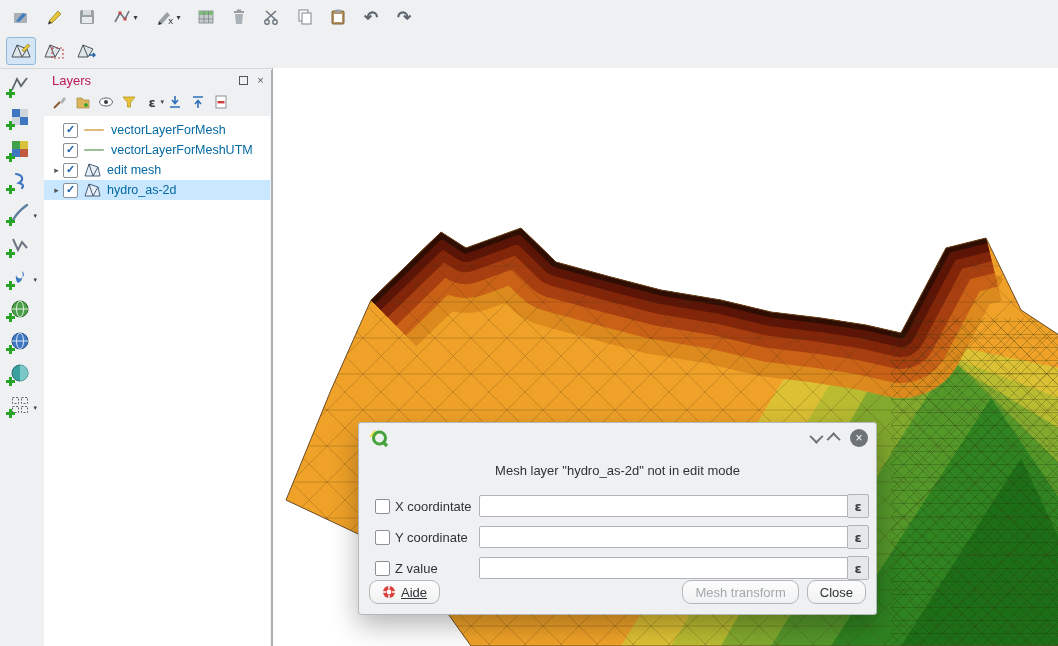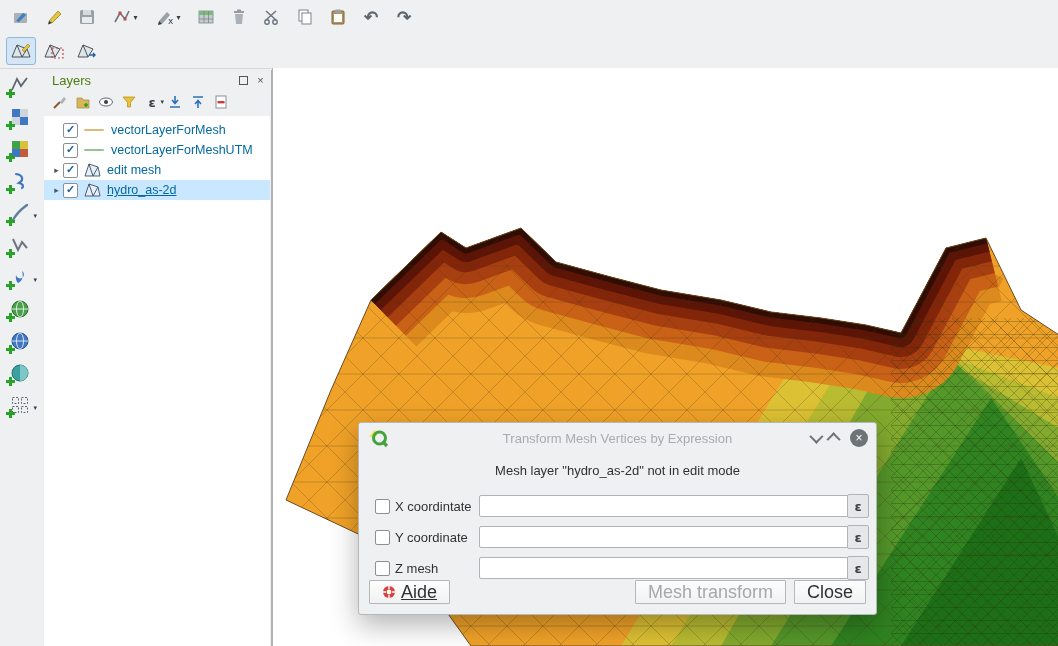--- a/index.html
+++ b/index.html
@@ -19,56 +19,56 @@
   
   .leftbar{position:absolute;left:0;top:72px;width:40px;bottom:0;display:flex;flex-direction:column;align-items:center;gap:6px;}
   .licon{position:relative;width:30px;height:26px;display:flex;align-items:center;justify-content:center;}
   .gplus{position:absolute;left:1px;bottom:0px;width:9px;height:9px;
     background:linear-gradient(#27a427,#27a427) center/9px 3px no-repeat,
                linear-gradient(#27a427,#27a427) center/3px 9px no-repeat;}
   .lcaret{position:absolute;right:-2px;bottom:6px;font-size:7px;color:#3a3f43;}
   
   .panel{position:absolute;left:44px;top:70px;width:227px;bottom:0;background:#eff0f1;border-right:1px solid #aeb2b6;}
   .panel-header{height:20px;display:flex;align-items:center;padding:0 4px 0 8px;}
-  .panel-title{font-size:13px;color:#4d7c0f;flex:1;}
+  .panel-title{font-size:13px;color:#be185d;flex:1;}
   .winbtns{display:flex;gap:4px;align-items:center;}
   .winbtn{width:13px;height:13px;display:flex;align-items:center;justify-content:center;color:#555;font-size:11px;}
   .winbtn .sq{width:7px;height:7px;border:1px solid #555;}
   .panel-toolbar{height:24px;display:flex;align-items:center;gap:3px;padding-left:6px;}
   .ptbtn{width:20px;height:20px;display:flex;align-items:center;justify-content:center;position:relative;}
   .eps{font-size:13px;font-weight:bold;color:#3a3f43;font-family:"DejaVu Sans",sans-serif;}
   .panel-items{position:absolute;left:0;right:1px;top:46px;bottom:0;background:#ffffff;padding-top:4px;}
   .layer-row{height:20px;display:flex;align-items:center;padding-left:6px;}
   .layer-row.selected{background:#c9e7ff;}
   .expander{width:13px;font-size:9px;color:#555;text-align:center;flex:0 0 13px;}
   .cb{width:13px;height:13px;background:#fff;border:1px solid #8a9096;border-radius:2px;display:flex;align-items:center;justify-content:center;flex:0 0 13px;margin-right:6px;}
   .cb .mark{font-size:11px;font-weight:bold;color:#1f63a8;line-height:1;margin-top:-1px;}
   .sym-line{width:20px;height:2px;border-radius:1px;margin-right:7px;flex:0 0 20px;}
   .sym-mesh{margin-right:6px;flex:0 0 17px;display:flex;}
   .layer-label{font-size:12.5px;color:#0369a1;white-space:nowrap;}
-  .layer-row.selected .layer-label{text-decoration:underline;}
+  .layer-row.selected .layer-label{}
   
   .canvas{position:absolute;left:272px;top:68px;width:786px;height:578px;background:#ffffff;border-left:1px solid #aeb2b6;}
   
   .dialog{position:absolute;left:358px;top:422px;width:517px;height:191px;background:#eff0f1;border:1px solid #b4b8bb;border-radius:3px;box-shadow:0 10px 28px rgba(0,0,0,.3);z-index:10;}
   .dlg-titlebar{height:30px;display:flex;align-items:center;padding:0 8px;}
   .dlg-title{position:absolute;left:0;right:0;text-align:center;color:#a7acb0;font-size:13px;pointer-events:none;}
   .dlg-ctrls{margin-left:auto;display:flex;align-items:center;gap:10px;z-index:2;}
   .chev{width:8px;height:8px;border-right:2px solid #6d7377;border-bottom:2px solid #6d7377;}
   .chev.down{transform:rotate(45deg) translateY(-2px);}
   .chev.up{transform:rotate(-135deg) translateY(-2px);}
   .dlg-close{width:18px;height:18px;border-radius:50%;background:#6d7377;color:#fff;font-size:12px;display:flex;align-items:center;justify-content:center;line-height:1;}
   .dlg-msg{position:absolute;left:0;right:0;top:40px;text-align:center;font-size:13px;color:#2f3234;}
   .frow{position:absolute;left:16px;right:10px;height:34px;display:flex;align-items:center;}
   .frow .cb{margin-right:5px;}
   .flabel{font-size:13px;color:#2f3234;}
   .finput{position:absolute;left:104px;width:360px;height:20px;background:#fff;border:1px solid #b0b4b8;border-radius:2px;font-size:13px;padding:0 4px;font-family:"Liberation Sans",sans-serif;}
   .fexp{position:absolute;left:472px;width:20px;height:22px;background:#e5e7e8;border:1px solid #b0b4b8;border-radius:2px;display:flex;align-items:center;justify-content:center;}
   .btnrow{position:absolute;left:10px;right:10px;top:157px;display:flex;align-items:center;gap:8px;}
-  .btn{height:24px;padding:0 12px;border:1px solid #b4b8bb;border-radius:1px;background:linear-gradient(#fdfdfd,#f0f1f2);font-size:18px;color:#2f3234;display:flex;align-items:center;gap:5px;font-family:"Liberation Sans",sans-serif;}
+  .btn{height:24px;padding:0 12px;border:1px solid #b4b8bb;border-radius:9px;background:linear-gradient(#fdfdfd,#f0f1f2);font-size:13px;color:#2f3234;display:flex;align-items:center;gap:5px;font-family:"Liberation Sans",sans-serif;}
   .btn.disabled{color:#a4a9ad;}
   .btn .lbl-underline{text-decoration:underline;}
   .spacer{margin-left:auto;}
   svg{display:block;}
 </style>
 </head>
 <body>
 
 <div class="topbars">
   <div class="trow">
@@ -392,21 +392,20 @@
   </svg>
 </div>
 
 <div class="dialog">
   <div class="dlg-titlebar">
     <svg width="22" height="22">
       <path d="M2,10 L8,2.5 L10,9 Z" fill="#eee24a"></path>
       <circle cx="12.5" cy="11" r="6" fill="none" stroke="#44a33c" stroke-width="3"></circle>
       <line x1="15.5" y1="14.5" x2="20" y2="19" stroke="#44a33c" stroke-width="3.2"></line>
     </svg>
-    <span class="dlg-title">Transform Mesh Vertices by Expression</span>
     <span class="dlg-ctrls">
       <span class="chev down"></span>
       <span class="chev up"></span>
       <span class="dlg-close">×</span>
     </span>
   </div>
   <div class="dlg-msg">Mesh layer "hydro_as-2d" not in edit mode</div>
 
   <div class="frow" style="top:66px">
     <span class="cb"></span>
@@ -419,21 +418,21 @@
   <div class="frow" style="top:97px">
     <span class="cb"></span>
     <span class="flabel">Y coordinate</span>
     <input class="finput" type="text" value="" style="">
     <span class="fexp">
         <span class="eps">ε</span>
       </span>
   </div>
   <div class="frow" style="top:128px">
     <span class="cb"></span>
-    <span class="flabel">Z mesh</span>
+    <span class="flabel">Z value</span>
     <input class="finput" type="text" value="" style="">
     <span class="fexp">
         <span class="eps">ε</span>
       </span>
   </div>
 
   <div class="btnrow">
     <button class="btn">
       <svg width="14" height="14">
         <circle cx="7" cy="7" r="6" fill="#d8403a"></circle>

